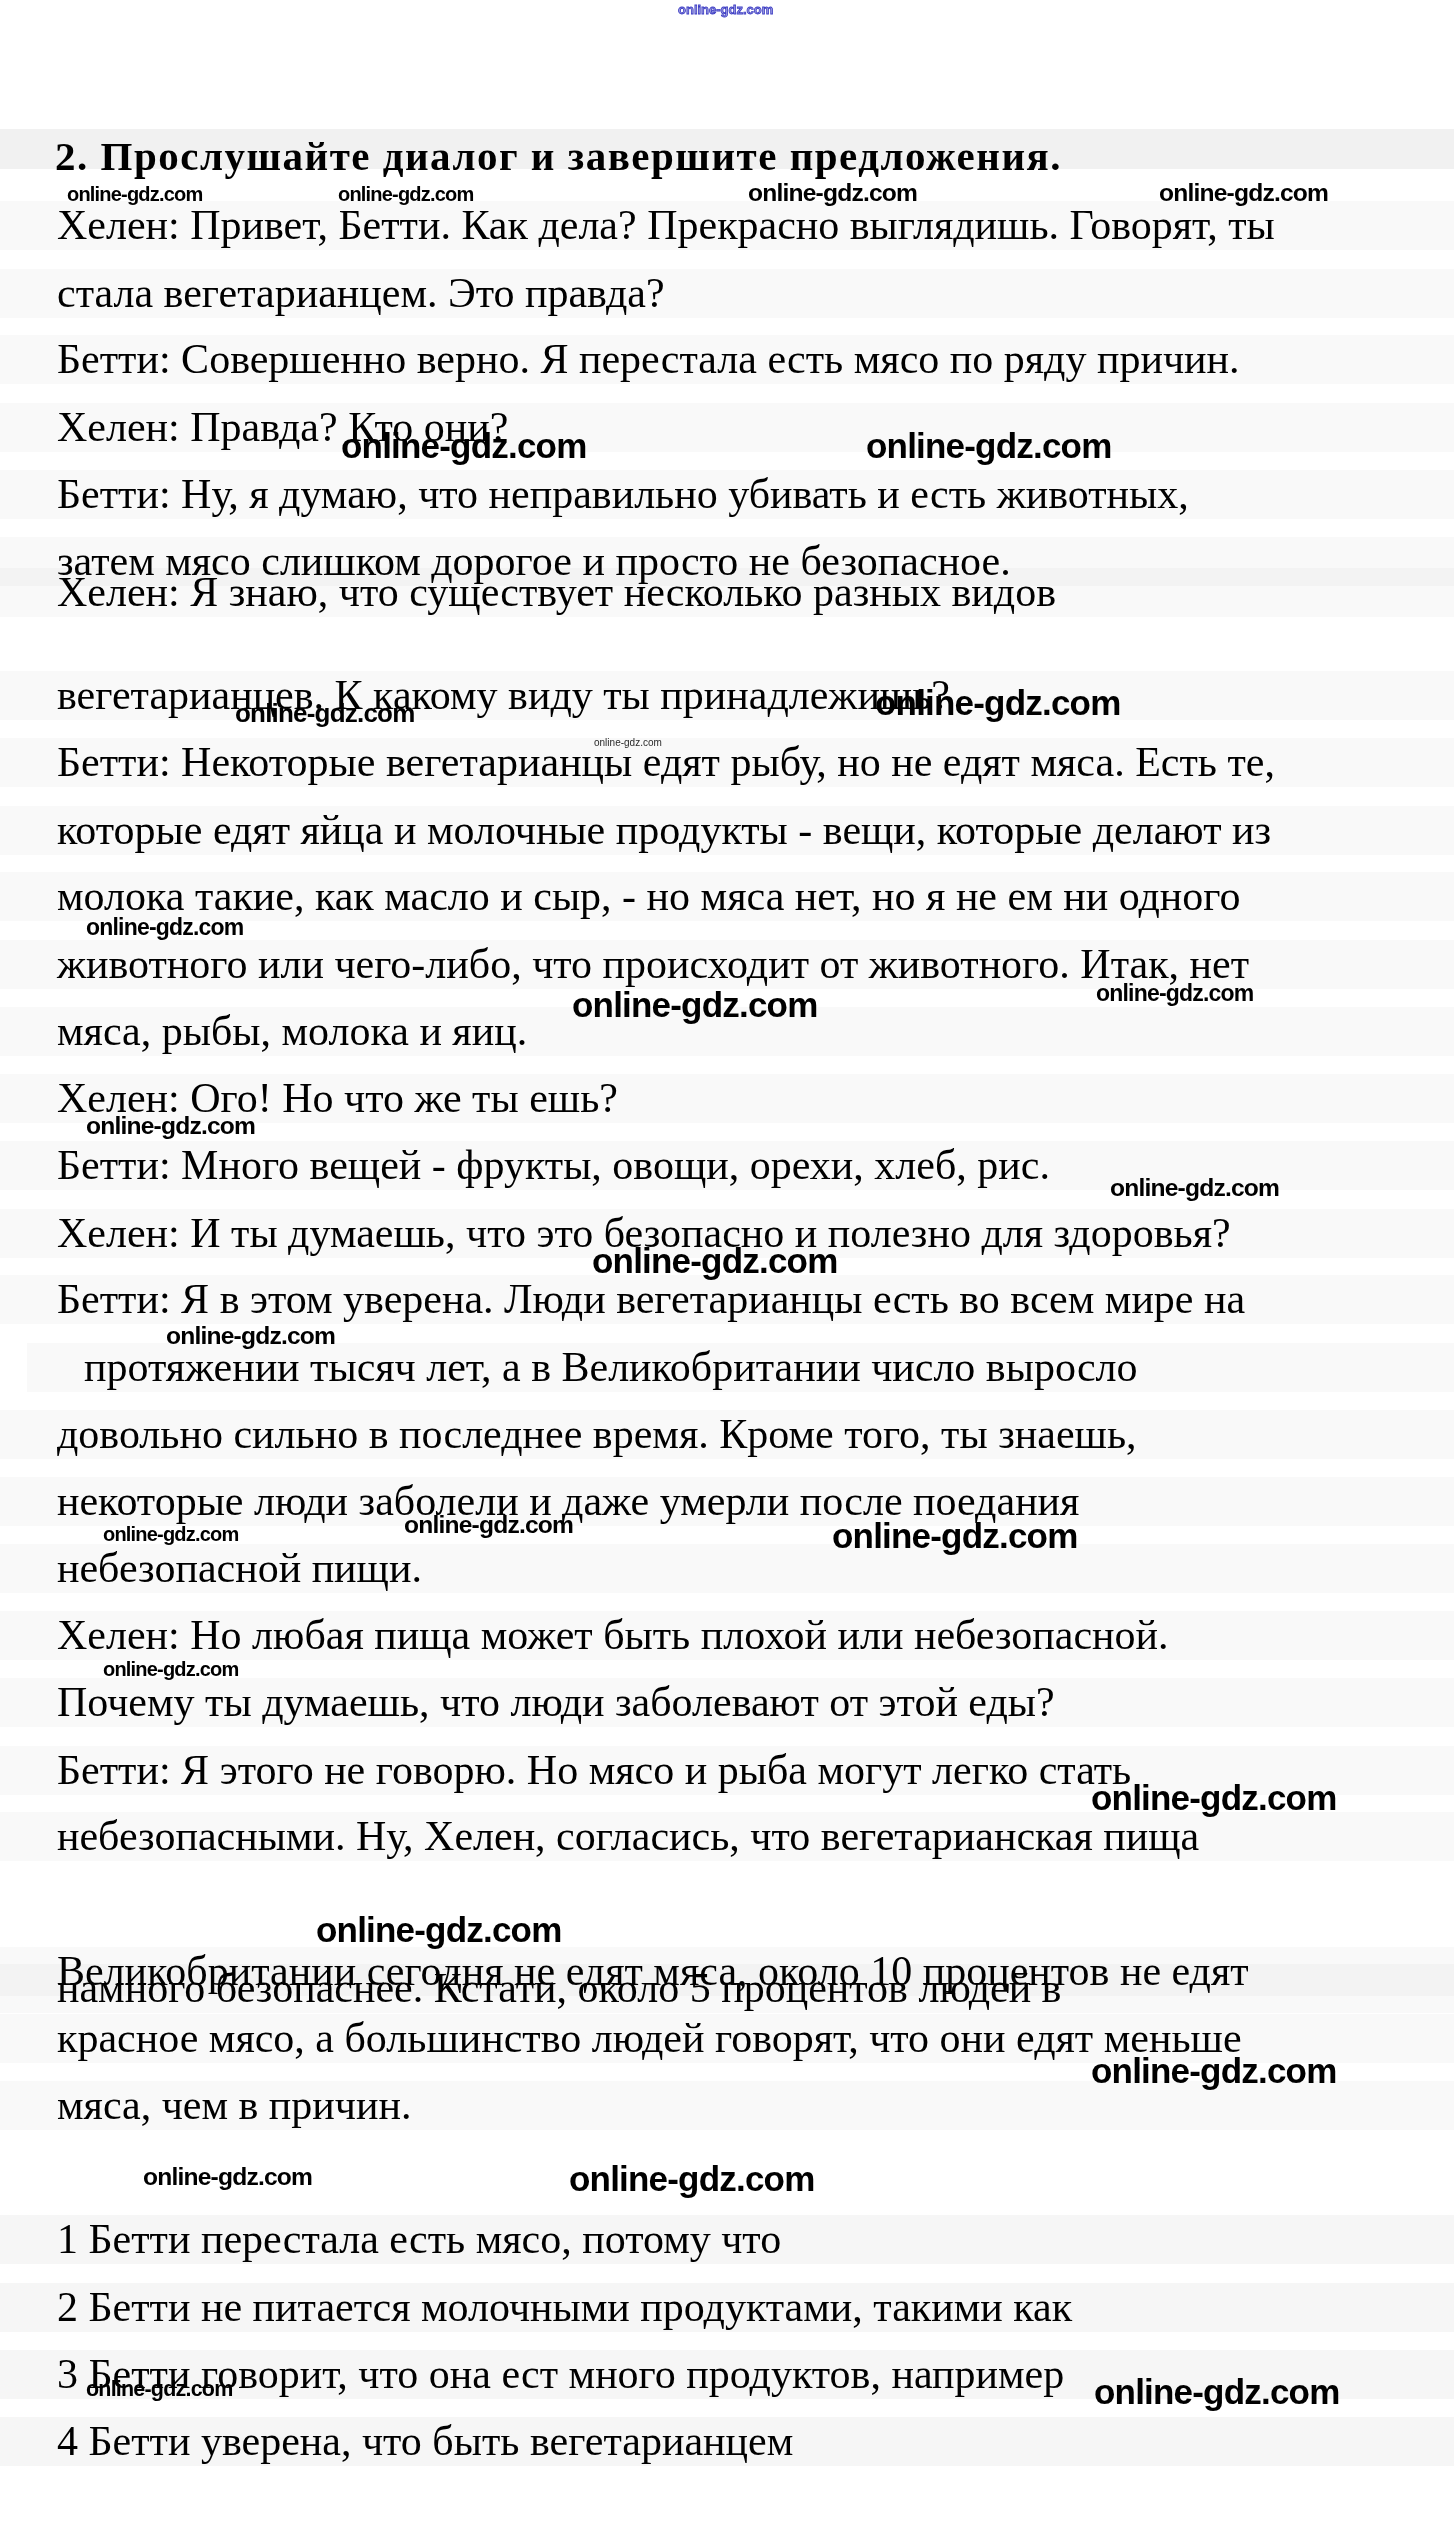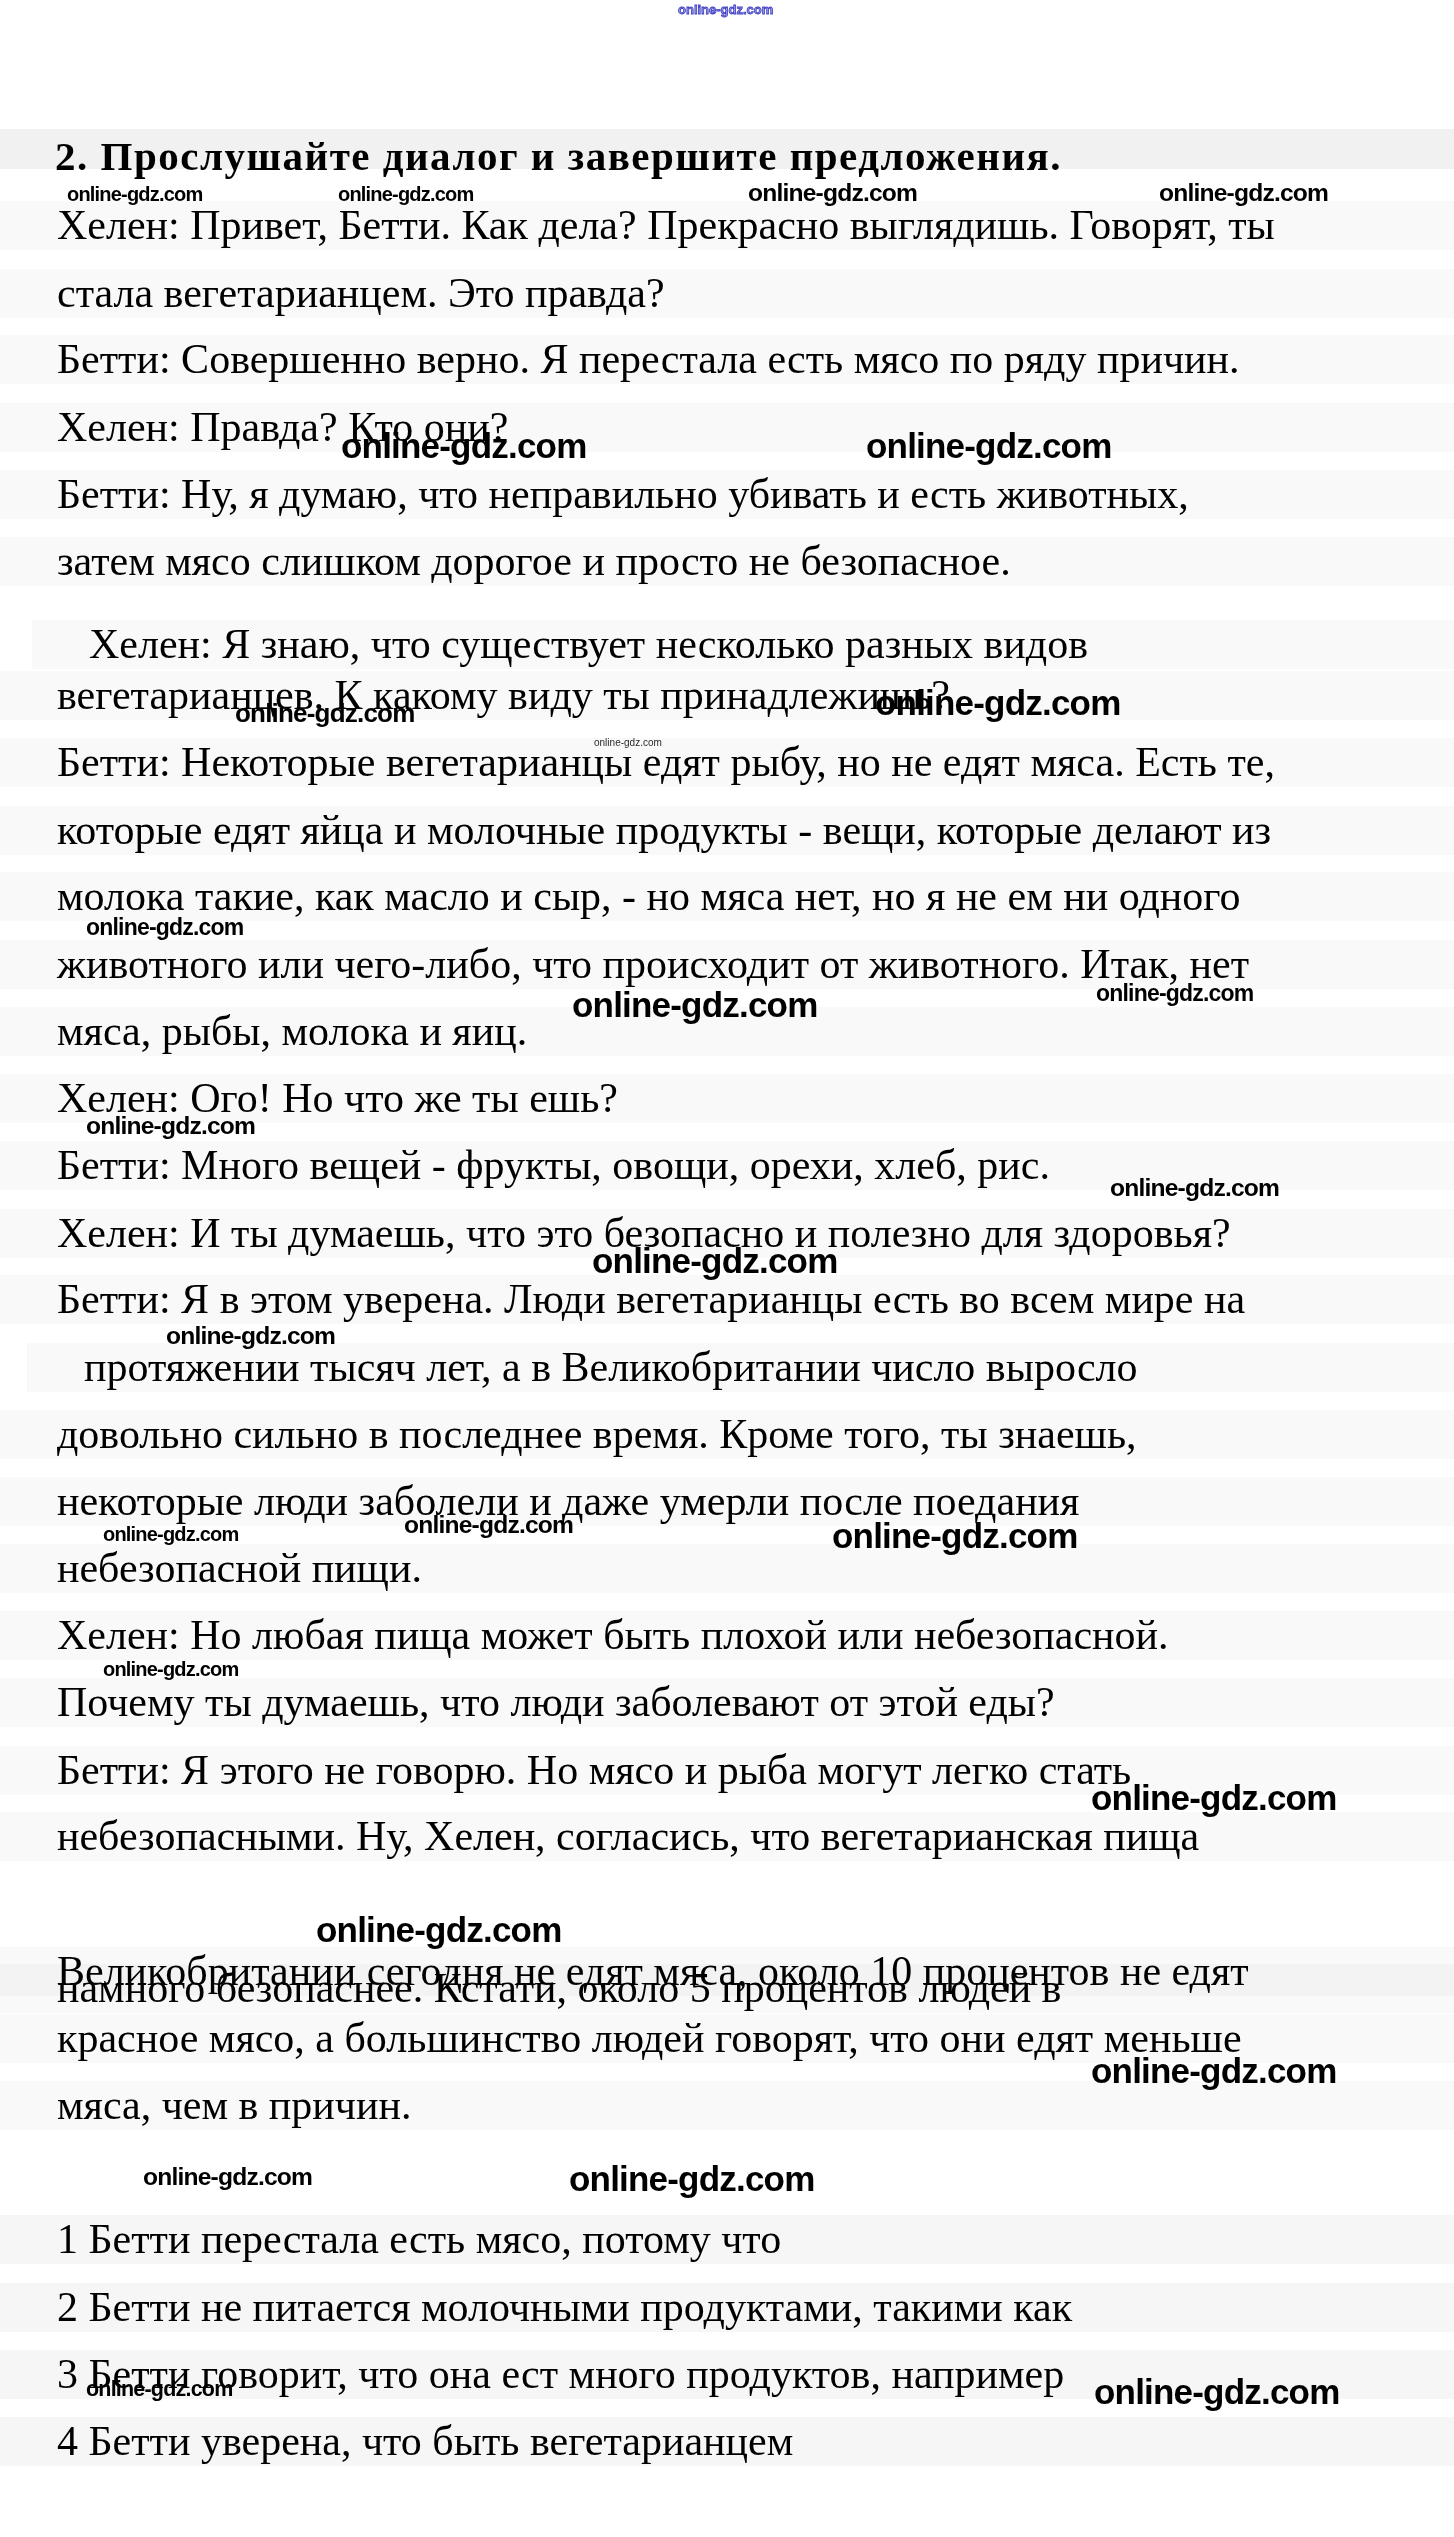--- a/index.html
+++ b/index.html
@@ -74,21 +74,21 @@
 
 <div class="page">
   <div class="heading">2. Прослушайте диалог и завершите предложения.</div>
   <div id="dialogue-section">
       <div class="line" style="top: 201px;">Хелен: Привет, Бетти. Как дела? Прекрасно выглядишь. Говорят, ты</div>
       <div class="line" style="top: 269px;">стала вегетарианцем. Это правда?</div>
       <div class="line" style="top: 335px;">Бетти: Совершенно верно. Я перестала есть мясо по ряду причин.</div>
       <div class="line" style="top: 403px;">Хелен: Правда? Кто они?</div>
       <div class="line" style="top: 470px;">Бетти: Ну, я думаю, что неправильно убивать и есть животных,</div>
       <div class="line" style="top: 537px;">затем мясо слишком дорогое и просто не безопасное.</div>
-      <div class="line" style="top: 620px; margin-left: 32px;">Хелен: Я знаю, что существует несколько разных видов</div>
+      <div class="line" style="top: 568px;">Хелен: Я знаю, что существует несколько разных видов</div>
       <div class="line" style="top: 671px;">вегетарианцев. К какому виду ты принадлежишь?</div>
       <div class="line" style="top: 738px;">Бетти: Некоторые вегетарианцы едят рыбу, но не едят мяса. Есть те,</div>
       <div class="line" style="top: 806px;">которые едят яйца и молочные продукты - вещи, которые делают из</div>
       <div class="line" style="top: 872px;">молока такие, как масло и сыр, - но мяса нет, но я не ем ни одного</div>
       <div class="line" style="top: 940px;">животного или чего-либо, что происходит от животного. Итак, нет</div>
       <div class="line" style="top: 1007px;">мяса, рыбы, молока и яиц.</div>
       <div class="line" style="top: 1074px;">Хелен: Ого! Но что же ты ешь?</div>
       <div class="line" style="top: 1141px;">Бетти: Много вещей - фрукты, овощи, орехи, хлеб, рис.</div>
       <div class="line" style="top: 1209px;">Хелен: И ты думаешь, что это безопасно и полезно для здоровья?</div>
       <div class="line" style="top: 1275px;">Бетти: Я в этом уверена. Люди вегетарианцы есть во всем мире на</div>

